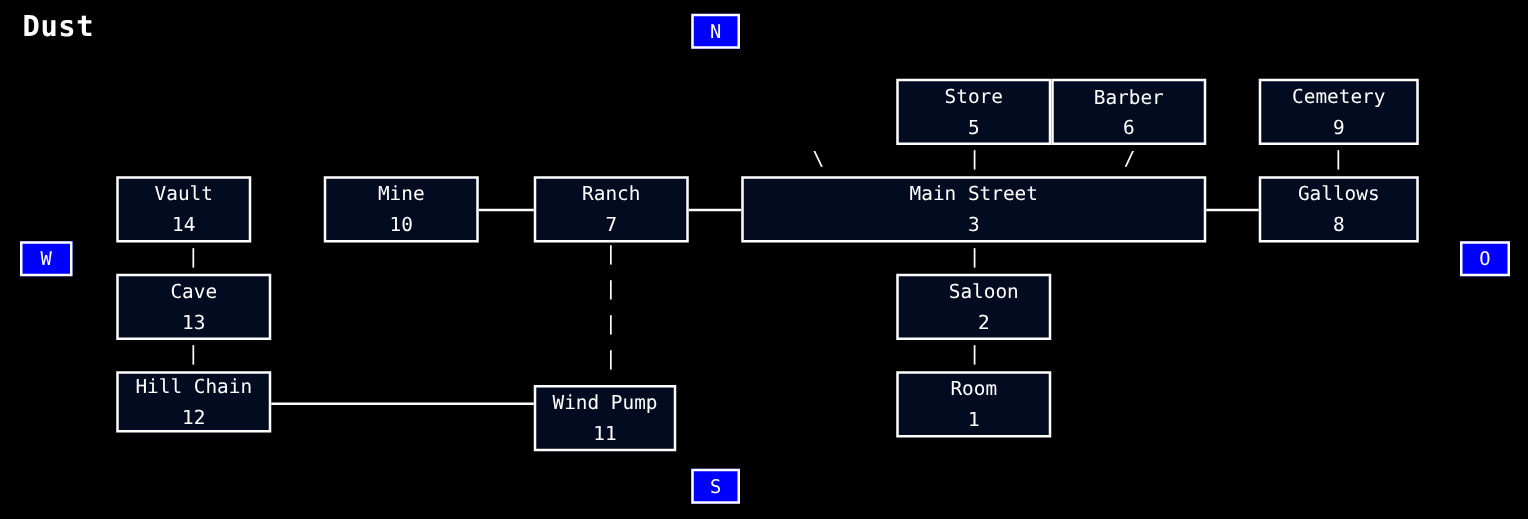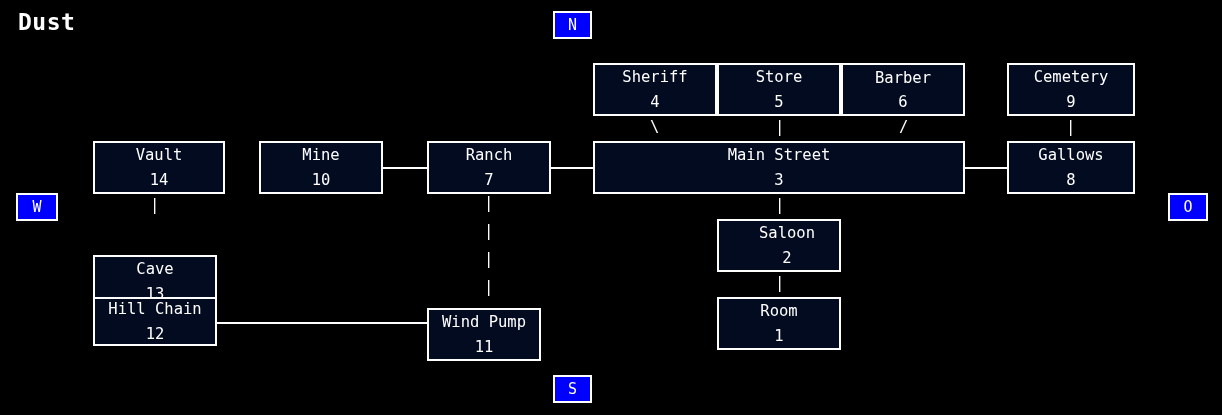--- a/index.html
+++ b/index.html
@@ -129,59 +129,55 @@
 
   <div class="conn-glyph" style="left:775px; top:198px;">|</div>
 
   <div class="conn-glyph" style="left:775px; top:276px;">|</div>
 
   <div class="conn-glyph" style="left:484px; top:196px;">|</div>
   <div class="conn-glyph" style="left:484px; top:224px;">|</div>
   <div class="conn-glyph" style="left:484px; top:252px;">|</div>
   <div class="conn-glyph" style="left:484px; top:280px;">|</div>
 
-  <div class="room" style="left:593px; top:63px; width:124px; height:53px;">
-    <span class="room-name">Sheriff</span>
-    <span class="room-id">4</span>
-  </div>
   <div class="room" style="left:717px; top:63px; width:124px; height:53px;">
     <span class="room-name">Store</span>
     <span class="room-id">5</span>
   </div>
   <div class="room" style="left:841px; top:63px; width:124px; height:53px;justify-content:flex-end;">
     <span class="room-name">Barber</span>
     <span class="room-id">6</span>
   </div>
   <div class="room" style="left:1007px; top:63px; width:128px; height:53px;">
     <span class="room-name">Cemetery</span>
     <span class="room-id">9</span>
   </div>
 
-  <div class="room" style="left:93px; top:141px; width:132px; height:53px;">
+  <div class="room" style="left:93px; top:141px; width:108px; height:53px;">
     <span class="room-name">Vault</span>
     <span class="room-id">14</span>
   </div>
   <div class="room" style="left:259px; top:141px; width:124px; height:53px;">
     <span class="room-name">Mine</span>
     <span class="room-id">10</span>
   </div>
   <div class="room" style="left:427px; top:141px; width:124px; height:53px;">
     <span class="room-name">Ranch</span>
     <span class="room-id">7</span>
   </div>
   <div class="room" style="left:593px; top:141px; width:372px; height:53px;">
     <span class="room-name">Main Street</span>
     <span class="room-id">3</span>
   </div>
   <div class="room" style="left:1007px; top:141px; width:128px; height:53px;">
     <span class="room-name">Gallows</span>
     <span class="room-id">8</span>
   </div>
 
-  <div class="room" style="left:93px; top:219px; width:124px; height:53px;margin-top:36px;">
+  <div class="room" style="left:93px; top:219px; width:124px; height:53px;">
     <span class="room-name">Cave</span>
     <span class="room-id">13</span>
   </div>
   <div class="room" style="left:717px; top:219px; width:124px; height:53px;padding-left:16px;">
     <span class="room-name">Saloon</span>
     <span class="room-id">2</span>
   </div>
 
   <div class="room" style="left:93px; top:297px; width:124px; height:49px;">
     <span class="room-name">Hill Chain</span>

